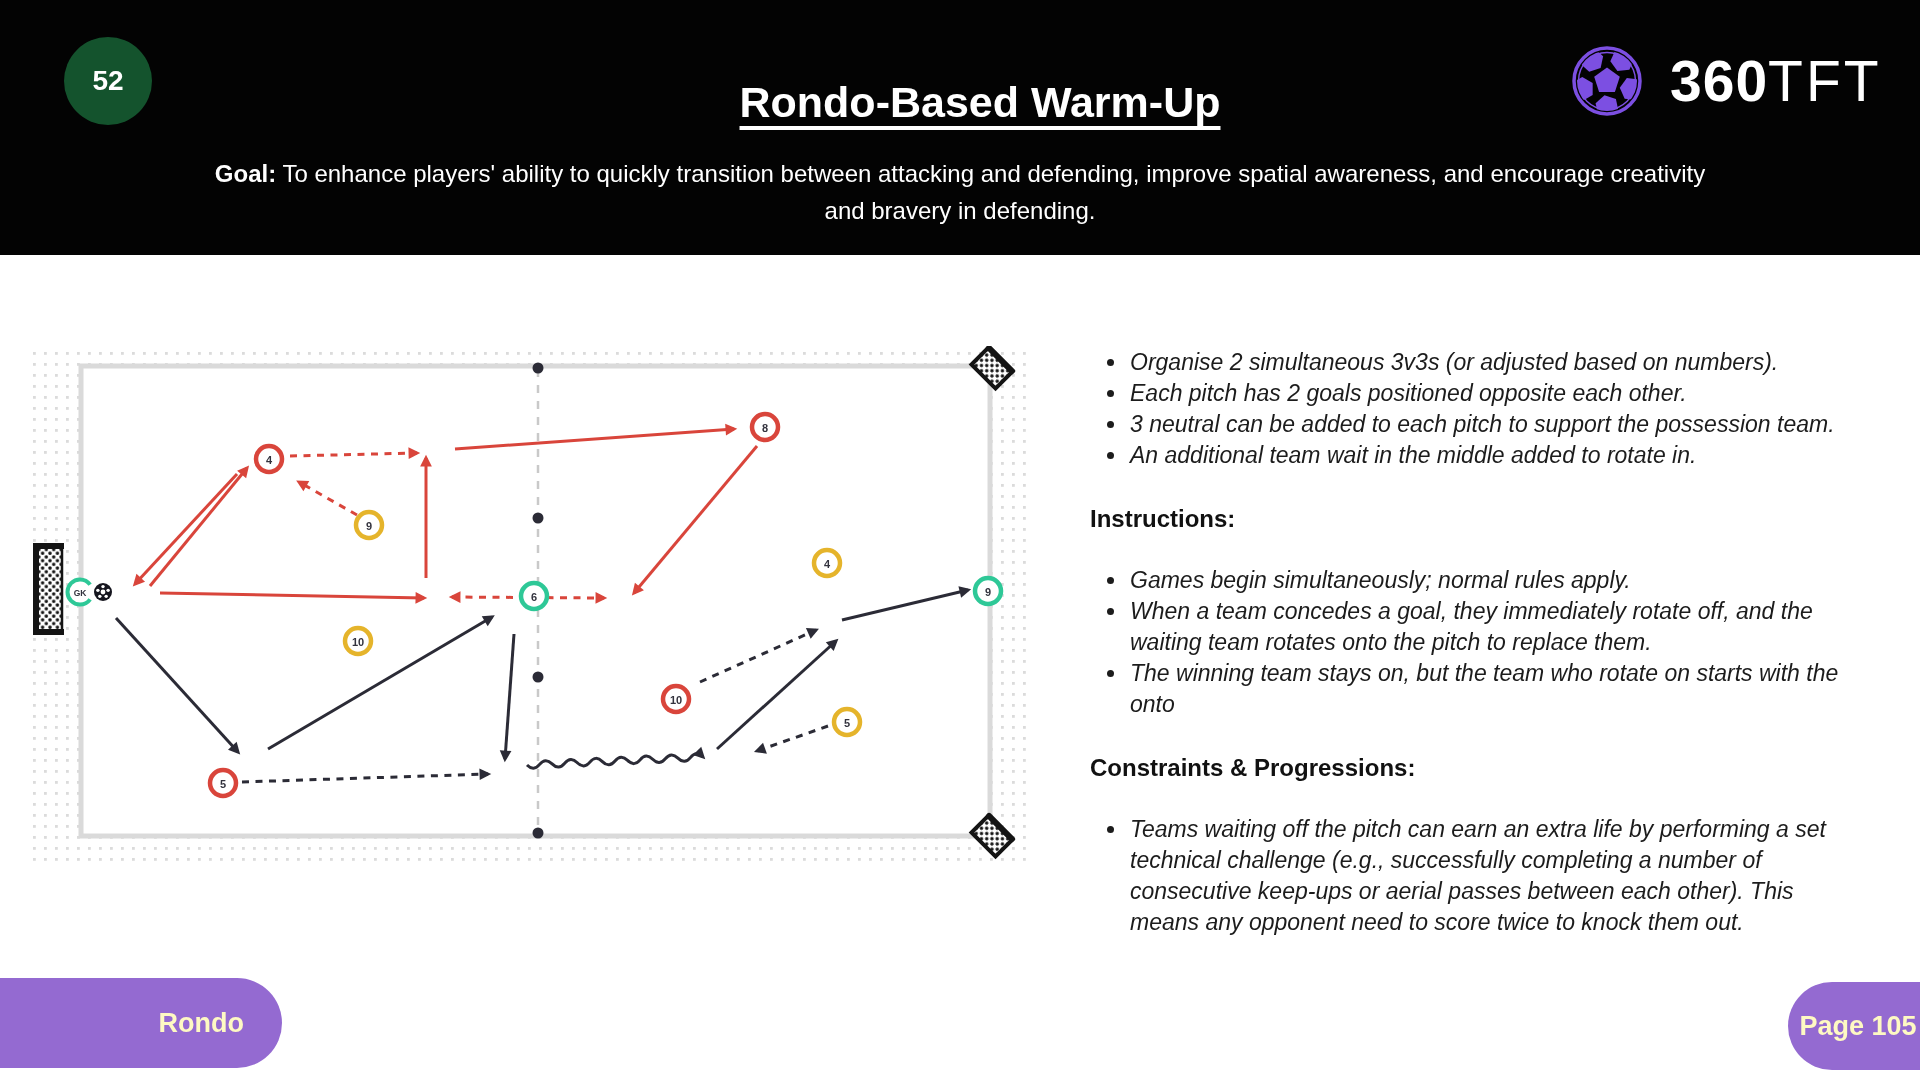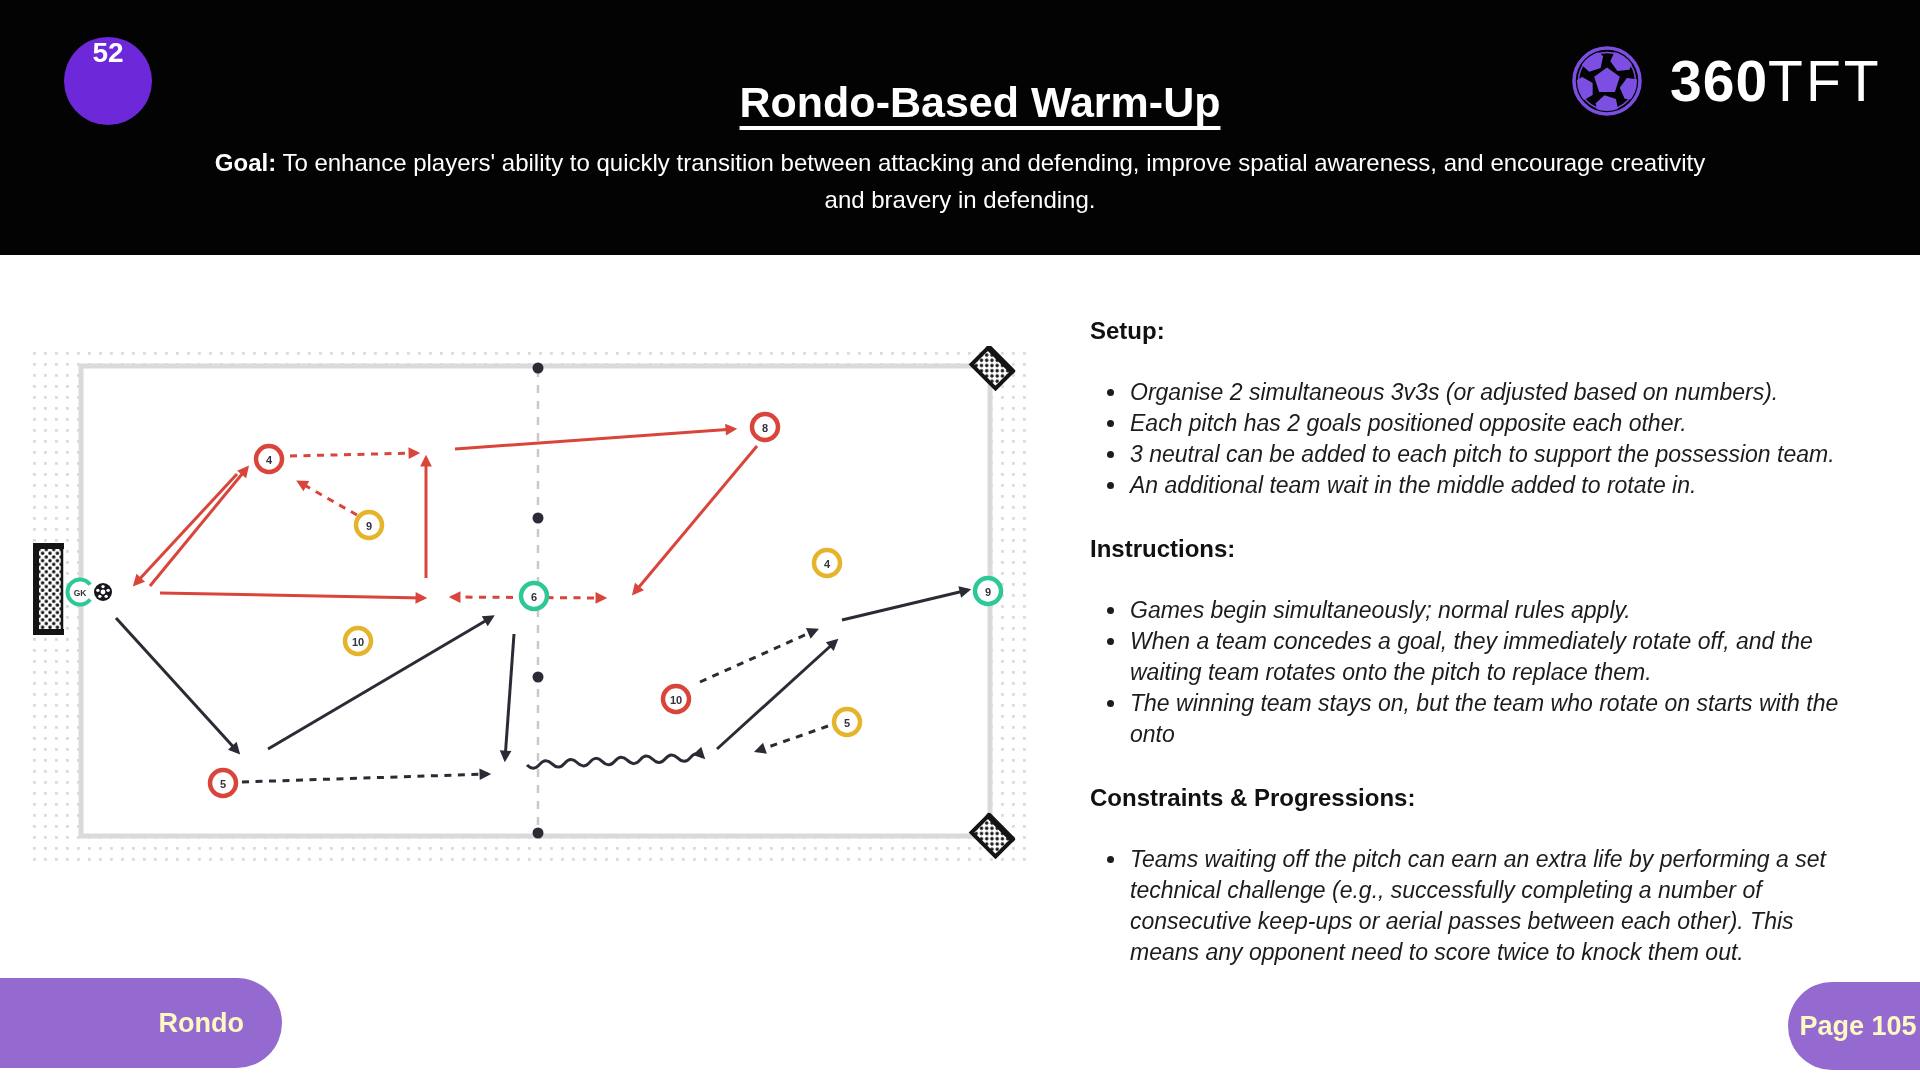--- a/index.html
+++ b/index.html
@@ -2,26 +2,26 @@
 <html><head>
 <meta charset="utf-8">
 <style>
   html,body{margin:0;padding:0;background:#ffffff;}
   body{width:1920px;height:1080px;position:relative;overflow:hidden;
        font-family:"Liberation Sans",sans-serif;color:#1c1c1c;}
 
   
   .header{position:absolute;left:0;top:0;width:1920px;height:255px;background:#030303;}
   .badge{position:absolute;left:64px;top:37px;width:88px;height:88px;border-radius:50%;
-         background:#6d28d9;color:#fff;font-weight:bold;font-size:28px;
-         display:flex;justify-content:center;}
+         background:#14532d;color:#fff;font-weight:bold;font-size:28px;
+         display:flex;align-items:center;justify-content:center;}
   .title-wrap{position:absolute;left:0;top:78px;width:1920px;text-align:center;}
   .title-wrap span{color:#fff;font-size:43px;font-weight:bold;
          text-decoration:underline;text-decoration-thickness:4px;text-underline-offset:9px;margin-left:40px;}
-  .goal-wrap{position:absolute;left:0;top:144px;width:1920px;text-align:center;
+  .goal-wrap{position:absolute;left:0;top:155px;width:1920px;text-align:center;
          color:#fff;font-size:24px;line-height:37px;}
   .goal-wrap .b{font-weight:bold;}
 
   
   .logo{position:absolute;left:1568px;top:42px;height:78px;display:flex;align-items:center;gap:24px;}
   .logo .wordmark{color:#fff;font-size:57px;letter-spacing:1px;white-space:nowrap;}
   .logo .w-bold{font-weight:bold;}
   .logo .w-light{font-weight:normal;letter-spacing:3px;}
 
   
@@ -183,21 +183,20 @@
         <circle cx="103" cy="586.6" r="1.7" fill="#ffffff"></circle>
         <circle cx="108.13570518799384" cy="590.3313082303753" r="1.7" fill="#ffffff"></circle>
         <circle cx="106.17404036237936" cy="596.3686917696247" r="1.7" fill="#ffffff"></circle>
         <circle cx="99.82595963762064" cy="596.3686917696247" r="1.7" fill="#ffffff"></circle>
         <circle cx="97.86429481200616" cy="590.3313082303753" r="1.7" fill="#ffffff"></circle>
       </g>
     </svg>
 </div>
 
 <div class="notes" id="notes-col">
-    <h3>Setup:</h3>
     <ul>
       <li>Organise 2 simultaneous 3v3s (or adjusted based on numbers).</li>
       <li>Each pitch has 2 goals positioned opposite each other.</li>
       <li>3 neutral can be added to each pitch to support the possession team.</li>
       <li>An additional team wait in the middle added to rotate in.</li>
     </ul>
     <h3>Instructions:</h3>
     <ul>
       <li>Games begin simultaneously; normal rules apply.</li>
       <li>When a team concedes a goal, they immediately rotate off, and the waiting team rotates onto the pitch to replace them.</li>

